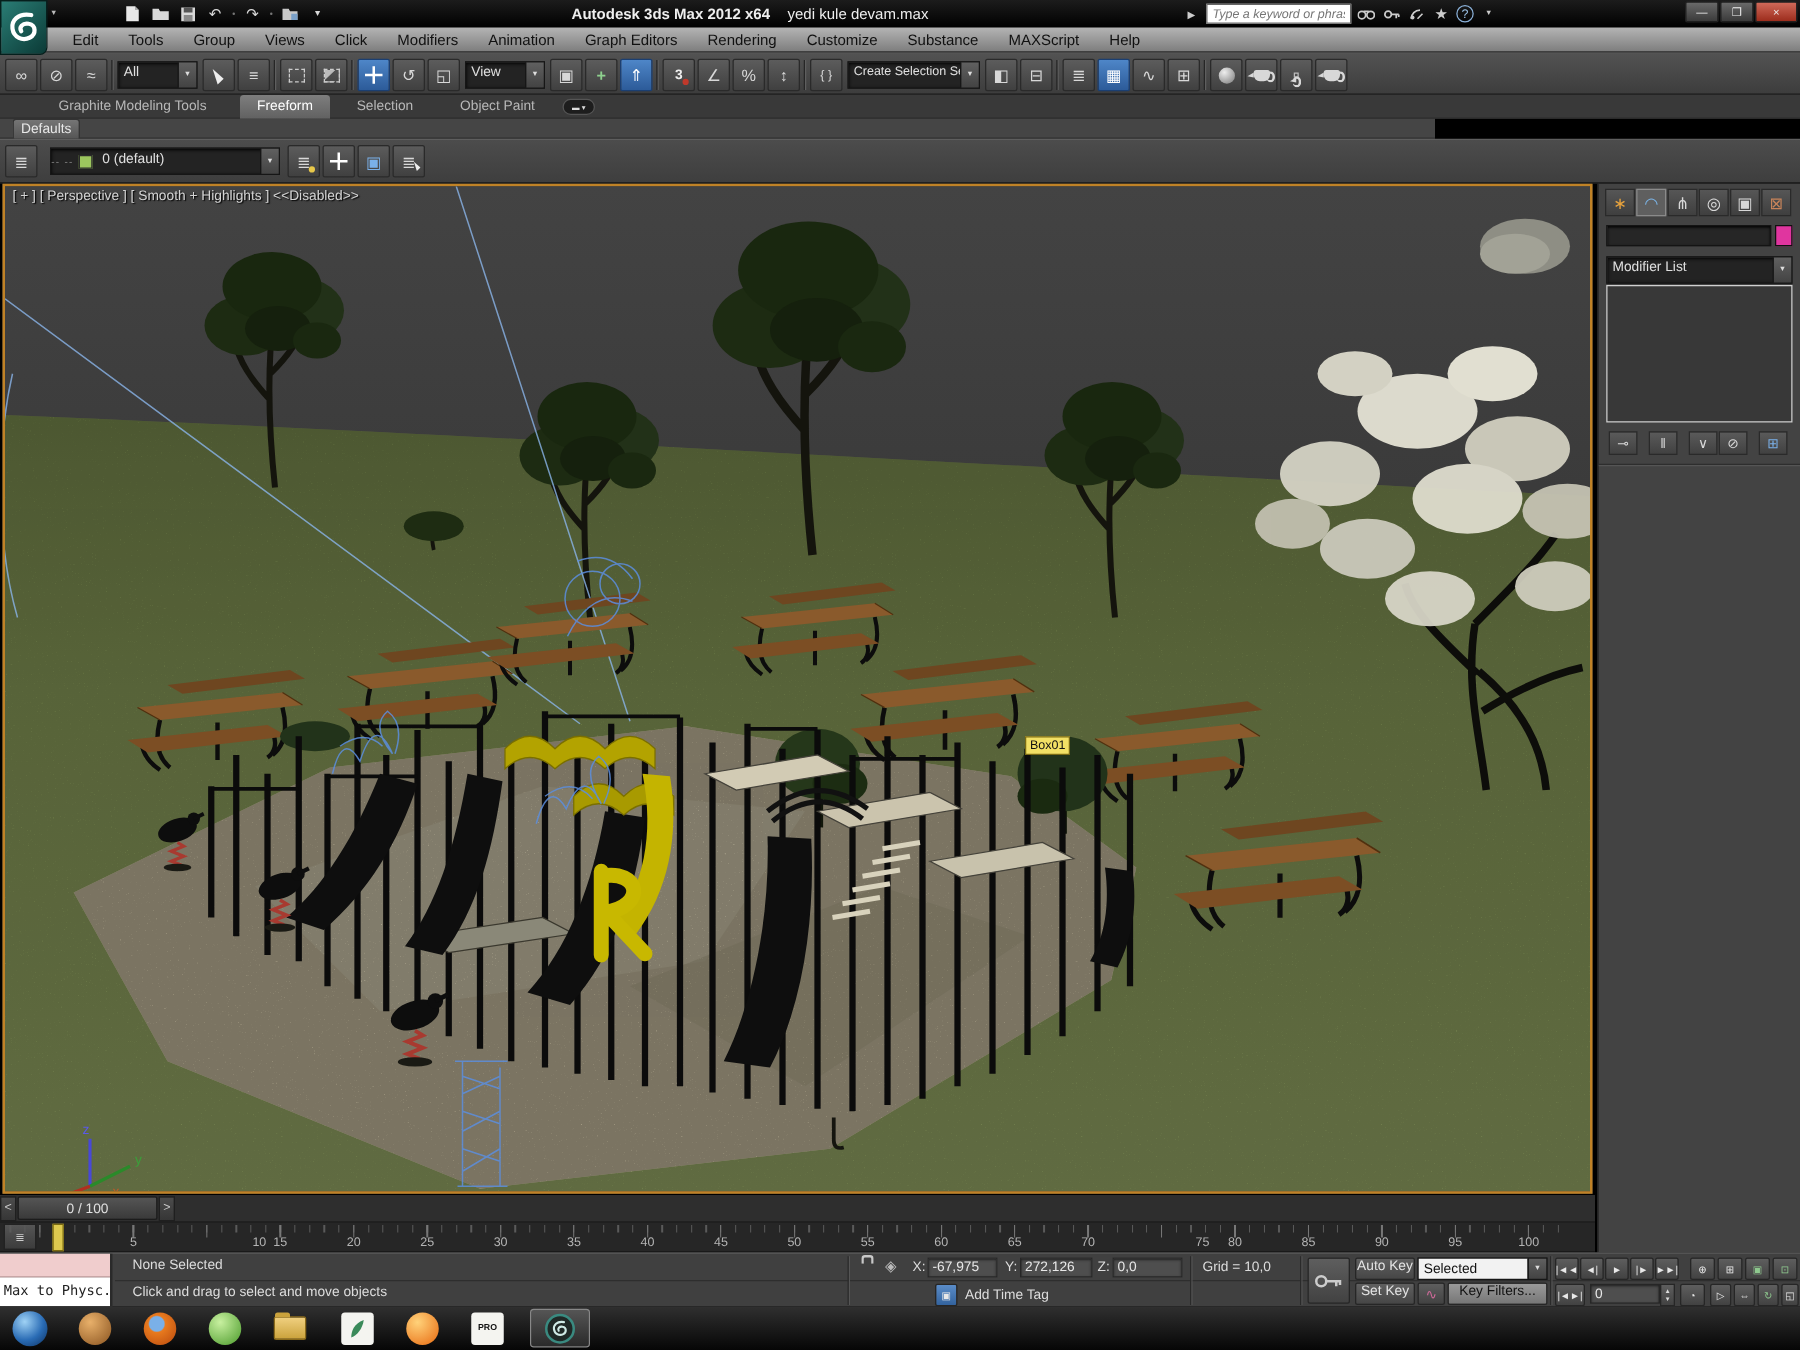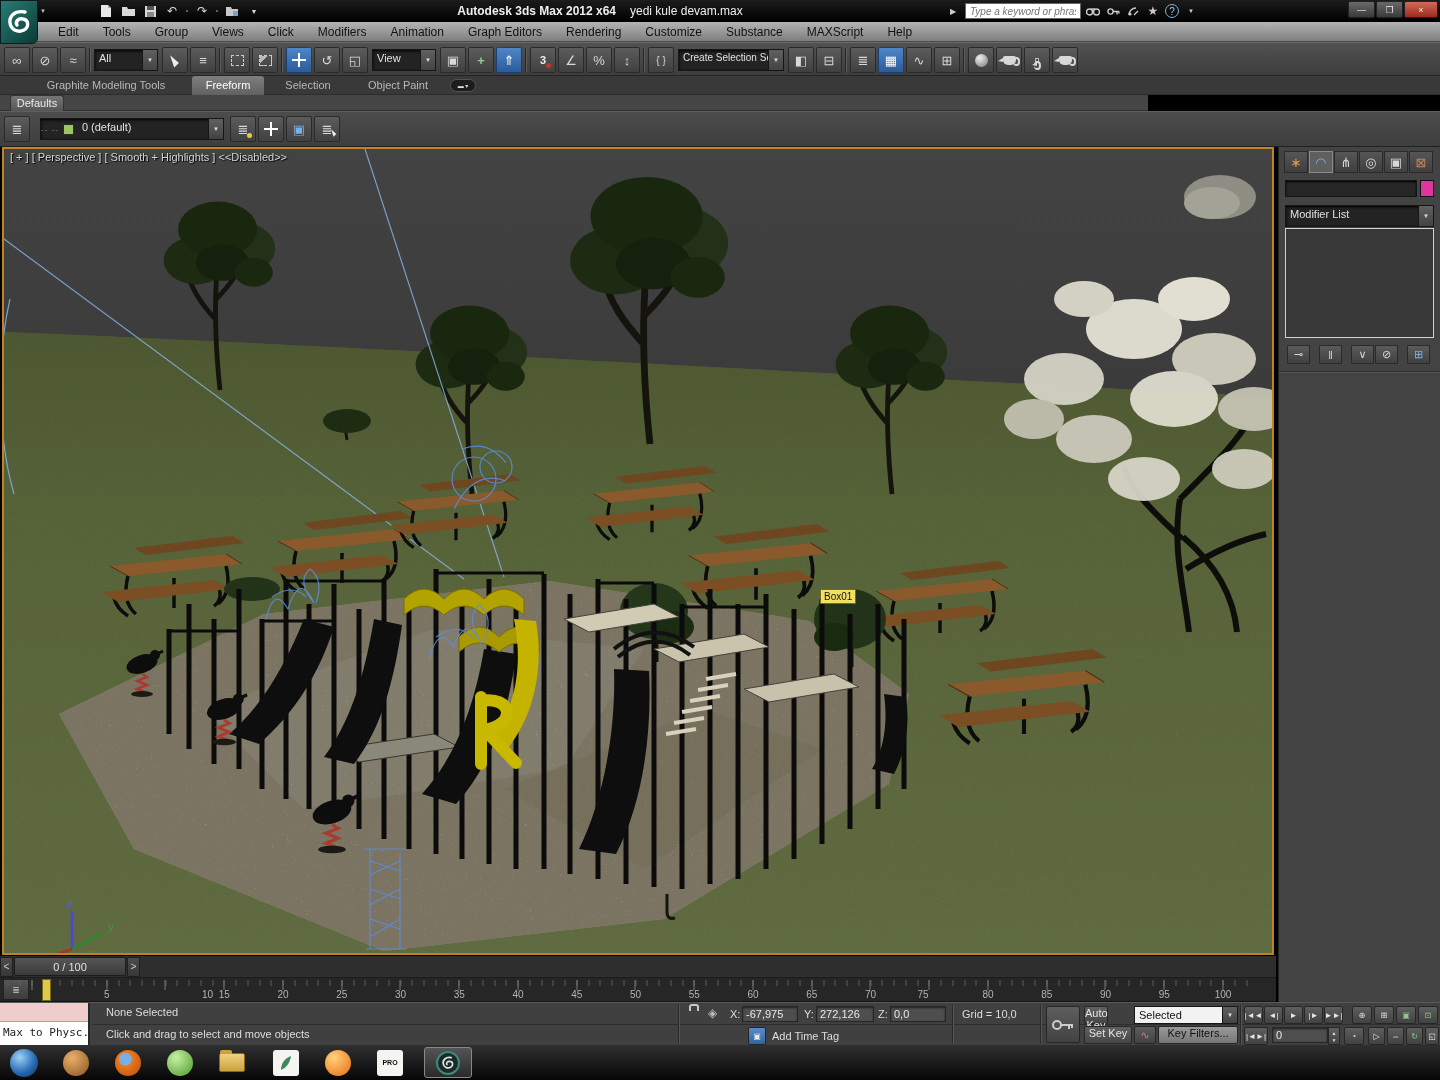--- a/index.html
+++ b/index.html
@@ -506,21 +506,21 @@
       <span class="tick-label" style="left: 341.75px;">25</span>
       <span class="tick-label" style="left: 400.5px;">30</span>
       <span class="tick-label" style="left: 459.25px;">35</span>
       <span class="tick-label" style="left: 518px;">40</span>
       <span class="tick-label" style="left: 576.75px;">45</span>
       <span class="tick-label" style="left: 635.5px;">50</span>
       <span class="tick-label" style="left: 694.25px;">55</span>
       <span class="tick-label" style="left: 753px;">60</span>
       <span class="tick-label" style="left: 811.75px;">65</span>
       <span class="tick-label" style="left: 870.5px;">70</span>
-      <span class="tick-label" style="left: 923px;">75</span>
+      <span class="tick-label" style="left: 962px;">75</span>
       <span class="tick-label" style="left: 988px;">80</span>
       <span class="tick-label" style="left: 1046.75px;">85</span>
       <span class="tick-label" style="left: 1105.5px;">90</span>
       <span class="tick-label" style="left: 1164.25px;">95</span>
       <span class="tick-label" style="left: 1223px;">100</span>
     </div>
   <div id="ruler-marker" style="background: rgb(221, 201, 79);"></div>
 </div>
 
 <div id="statusbar">
@@ -546,21 +546,21 @@
   <div class="mb" style="left:748px;top:24px;width:18px;background:linear-gradient(#5a8cc8,#33639e)">▣</div>
   <span class="slabel" style="left:772px;top:27px">Add Time Tag</span>
 
   <div class="vsep" style="left:1040px"></div>
   <div class="mb" style="left:1046px;top:3px;width:34px;height:37px">
     <svg width="24" height="14" viewBox="0 0 24 14">
         <circle cx="6" cy="7" r="4" fill="none" stroke="#ccc" stroke-width="2"></circle>
         <path d="M10,7 h12 M18,7 v4 M21,7 v3" stroke="#ccc" stroke-width="2"></path>
       </svg>
   </div>
-  <div class="sbtn" style="left:1084px;top:3px;width:24px">Auto Key</div>
+  <div class="sbtn" style="left:1084px;top:3px;width:48px">Auto Key</div>
   <div class="sbtn" style="left:1084px;top:23px;width:48px">Set Key</div>
   <div class="combo" id="selected-combo">
       <span class="val">Selected</span>
       <span class="arr">▼</span>
     </div>
   <div class="mb" style="left:1134px;top:23px;width:22px">
       <span style="color:#d06a9a;font-size:11px">∿</span>
     </div>
   <div class="sbtn" style="left:1158px;top:23px;width:80px;background:linear-gradient(#9a9a9a,#767676);color:#111">Key Filters...</div>
 

